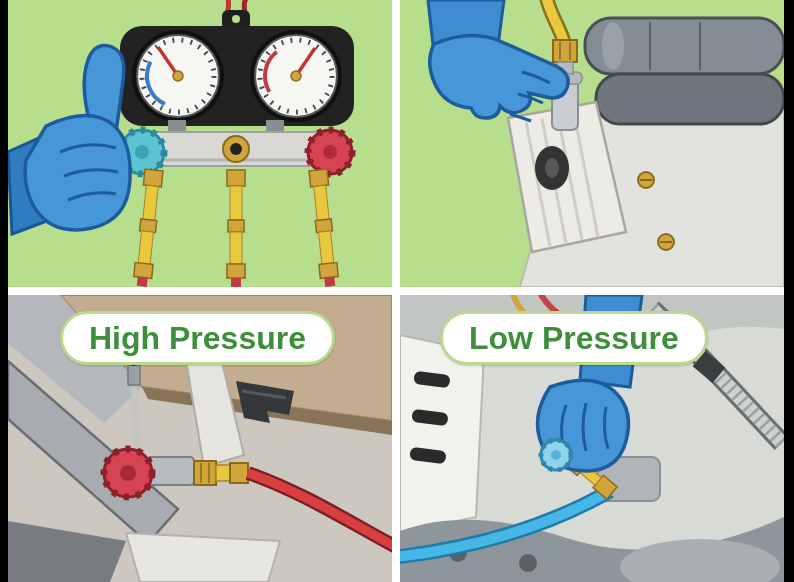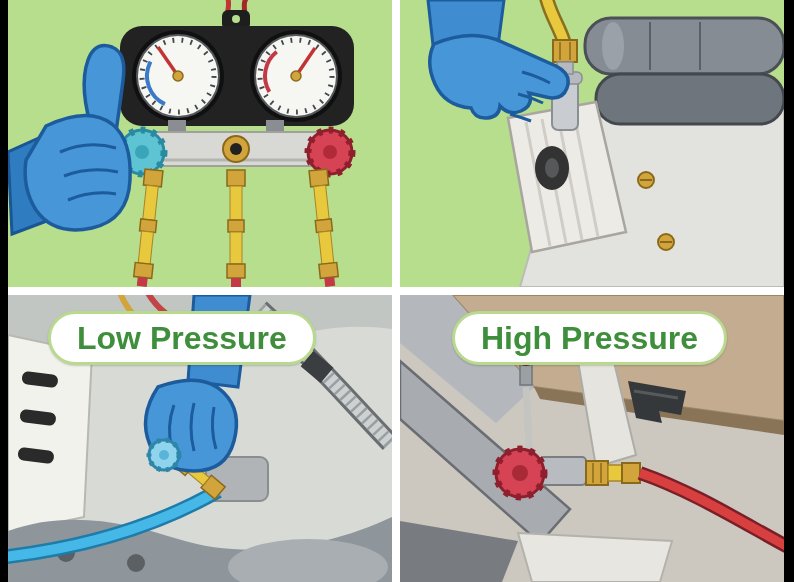--- a/index.html
+++ b/index.html
@@ -163,20 +163,71 @@
         <g>
           <path d="M28,0 L104,0 L98,46 L34,54 Z" fill="#3f8cd0" stroke="#1d5c9c" stroke-width="3"></path>
           <path d="M34,44 q38,-16 68,-2 l54,24 q16,8 11,22 q-5,13 -21,9 l-17,-4 q5,12 -8,18 q-12,5 -21,-5 q-1,11 -13,12 q-12,1 -16,-10 q-26,-2 -36,-24 q-10,-22 -1,-40z" fill="#4796d8" stroke="#1d5c9c" stroke-width="3.5"></path>
           <path d="M122,72 q15,4 28,11 M118,94 q13,3 25,9 M110,114 q10,3 21,7" stroke="#1d5c9c" stroke-width="3" fill="none"></path>
         </g>
       </svg>
     </div>
 
     <div class="panel">
       <svg viewBox="0 0 384 287">
+        <rect width="384" height="287" fill="#ccc8c0"></rect>
+
+        <g>
+          <path d="M52,0 H384 V126 L134,92 Z" fill="#c3ac90" stroke="#9a8668" stroke-width="2"></path>
+          <path d="M134,92 L384,126 L384,140 L140,104 Z" fill="#8a7458"></path>
+        </g>
+        <path d="M0,0 H52 L134,92 L96,128 L0,48 Z" fill="#b4b8bc"></path>
+
+        <path d="M0,66 L170,214 L140,248 L0,124 Z" fill="#a8acb0" stroke="#6a6e72" stroke-width="2.5"></path>
+
+        <path d="M176,54 L210,50 L236,160 L196,172 Z" fill="#e6e4de" stroke="#aeaca6" stroke-width="2"></path>
+
+        <g>
+          <rect x="120" y="64" width="12" height="26" fill="#9aa0a4" stroke="#70767a" stroke-width="1.5"></rect>
+          <circle cx="126" cy="60" r="10" fill="#c23a46" stroke="#7a1f28" stroke-width="2"></circle>
+          <circle cx="126" cy="60" r="4" fill="#8e2630"></circle>
+        </g>
+
+        <g>
+          <path d="M228,86 l58,10 l-5,24 l-22,-4 l3,12 l-26,-5 z" fill="#34383a"></path>
+          <line x1="234" y1="96" x2="278" y2="103" stroke="#565a5c" stroke-width="3"></line>
+        </g>
+
+        <path d="M0,226 L118,246 L102,287 L0,287 Z" fill="#787c80"></path>
+        <path d="M118,238 L272,246 L260,287 L132,287 Z" fill="#e8e6e0" stroke="#b4b2ac" stroke-width="2"></path>
+
+        <g>
+          <path d="M130,168 L126,92" stroke="#c4c4c0" stroke-width="7" fill="none"></path>
+          <rect x="140" y="162" width="46" height="28" rx="4" fill="#b8bcc0" stroke="#7a7e82" stroke-width="2"></rect>
+          <g>
+            <circle cx="120" cy="178" r="24" fill="#d64355" stroke="#8e1f2c" stroke-width="3"></circle>
+            <circle cx="120" cy="178" r="24" fill="none" stroke="#8e1f2c" stroke-width="7" stroke-dasharray="5 7.2"></circle>
+            <circle cx="120" cy="178" r="8" fill="#a82a36"></circle>
+          </g>
+          <rect x="186" y="166" width="22" height="24" fill="#d2a53c" stroke="#8a6a1a" stroke-width="2"></rect>
+          <line x1="193" y1="168" x2="193" y2="188" stroke="#8a6a1a" stroke-width="1.5"></line>
+          <line x1="201" y1="168" x2="201" y2="188" stroke="#8a6a1a" stroke-width="1.5"></line>
+          <rect x="208" y="170" width="14" height="16" fill="#e8c83c" stroke="#a8842a" stroke-width="1.5"></rect>
+          <rect x="222" y="168" width="18" height="20" fill="#d2a53c" stroke="#8a6a1a" stroke-width="2"></rect>
+        </g>
+
+        <g>
+          <path d="M240,178 C292,196 340,226 388,252" stroke="#7a1f28" stroke-width="14" fill="none"></path>
+          <path d="M240,178 C292,196 340,226 388,252" stroke="#d84040" stroke-width="9" fill="none"></path>
+        </g>
+      </svg>
+      <div class="badge badge-high">High Pressure</div>
+    </div>
+
+    <div class="panel">
+      <svg viewBox="0 0 384 287">
         <rect width="384" height="287" fill="#d8dad6"></rect>
 
         <path d="M0,0 H384 V34 Q320,26 268,48 L222,72 Q170,52 108,62 L0,44 Z" fill="#c2c6c2"></path>
 
         <g>
           <path d="M0,40 L84,58 L76,222 L0,238 Z" fill="#f2f2ec" stroke="#b8b8b0" stroke-width="2"></path>
           <rect x="14" y="78" width="36" height="13" rx="6" fill="#2a2a2a" transform="rotate(7 32 84)"></rect>
           <rect x="12" y="116" width="36" height="13" rx="6" fill="#2a2a2a" transform="rotate(7 30 122)"></rect>
           <rect x="10" y="154" width="36" height="13" rx="6" fill="#2a2a2a" transform="rotate(7 28 160)"></rect>
         </g>
@@ -220,65 +271,14 @@
           <g>
             <circle cx="156" cy="160" r="15" fill="#8fd4ec" stroke="#2e86aa" stroke-width="3"></circle>
             <circle cx="156" cy="160" r="15" fill="none" stroke="#2e86aa" stroke-width="5" stroke-dasharray="3.5 5.5"></circle>
             <circle cx="156" cy="160" r="5" fill="#5ab4d8"></circle>
           </g>
         </g>
       </svg>
       <div class="badge badge-low">Low Pressure</div>
     </div>
 
-    <div class="panel">
-      <svg viewBox="0 0 384 287">
-        <rect width="384" height="287" fill="#ccc8c0"></rect>
-
-        <g>
-          <path d="M52,0 H384 V126 L134,92 Z" fill="#c3ac90" stroke="#9a8668" stroke-width="2"></path>
-          <path d="M134,92 L384,126 L384,140 L140,104 Z" fill="#8a7458"></path>
-        </g>
-        <path d="M0,0 H52 L134,92 L96,128 L0,48 Z" fill="#b4b8bc"></path>
-
-        <path d="M0,66 L170,214 L140,248 L0,124 Z" fill="#a8acb0" stroke="#6a6e72" stroke-width="2.5"></path>
-
-        <path d="M176,54 L210,50 L236,160 L196,172 Z" fill="#e6e4de" stroke="#aeaca6" stroke-width="2"></path>
-
-        <g>
-          <rect x="120" y="64" width="12" height="26" fill="#9aa0a4" stroke="#70767a" stroke-width="1.5"></rect>
-          <circle cx="126" cy="60" r="10" fill="#c23a46" stroke="#7a1f28" stroke-width="2"></circle>
-          <circle cx="126" cy="60" r="4" fill="#8e2630"></circle>
-        </g>
-
-        <g>
-          <path d="M228,86 l58,10 l-5,24 l-22,-4 l3,12 l-26,-5 z" fill="#34383a"></path>
-          <line x1="234" y1="96" x2="278" y2="103" stroke="#565a5c" stroke-width="3"></line>
-        </g>
-
-        <path d="M0,226 L118,246 L102,287 L0,287 Z" fill="#787c80"></path>
-        <path d="M118,238 L272,246 L260,287 L132,287 Z" fill="#e8e6e0" stroke="#b4b2ac" stroke-width="2"></path>
-
-        <g>
-          <path d="M130,168 L126,92" stroke="#c4c4c0" stroke-width="7" fill="none"></path>
-          <rect x="140" y="162" width="46" height="28" rx="4" fill="#b8bcc0" stroke="#7a7e82" stroke-width="2"></rect>
-          <g>
-            <circle cx="120" cy="178" r="24" fill="#d64355" stroke="#8e1f2c" stroke-width="3"></circle>
-            <circle cx="120" cy="178" r="24" fill="none" stroke="#8e1f2c" stroke-width="7" stroke-dasharray="5 7.2"></circle>
-            <circle cx="120" cy="178" r="8" fill="#a82a36"></circle>
-          </g>
-          <rect x="186" y="166" width="22" height="24" fill="#d2a53c" stroke="#8a6a1a" stroke-width="2"></rect>
-          <line x1="193" y1="168" x2="193" y2="188" stroke="#8a6a1a" stroke-width="1.5"></line>
-          <line x1="201" y1="168" x2="201" y2="188" stroke="#8a6a1a" stroke-width="1.5"></line>
-          <rect x="208" y="170" width="14" height="16" fill="#e8c83c" stroke="#a8842a" stroke-width="1.5"></rect>
-          <rect x="222" y="168" width="18" height="20" fill="#d2a53c" stroke="#8a6a1a" stroke-width="2"></rect>
-        </g>
-
-        <g>
-          <path d="M240,178 C292,196 340,226 388,252" stroke="#7a1f28" stroke-width="14" fill="none"></path>
-          <path d="M240,178 C292,196 340,226 388,252" stroke="#d84040" stroke-width="9" fill="none"></path>
-        </g>
-      </svg>
-      <div class="badge badge-high">High Pressure</div>
-    </div>
-
   </div>
 </div>
 
 </body></html>

